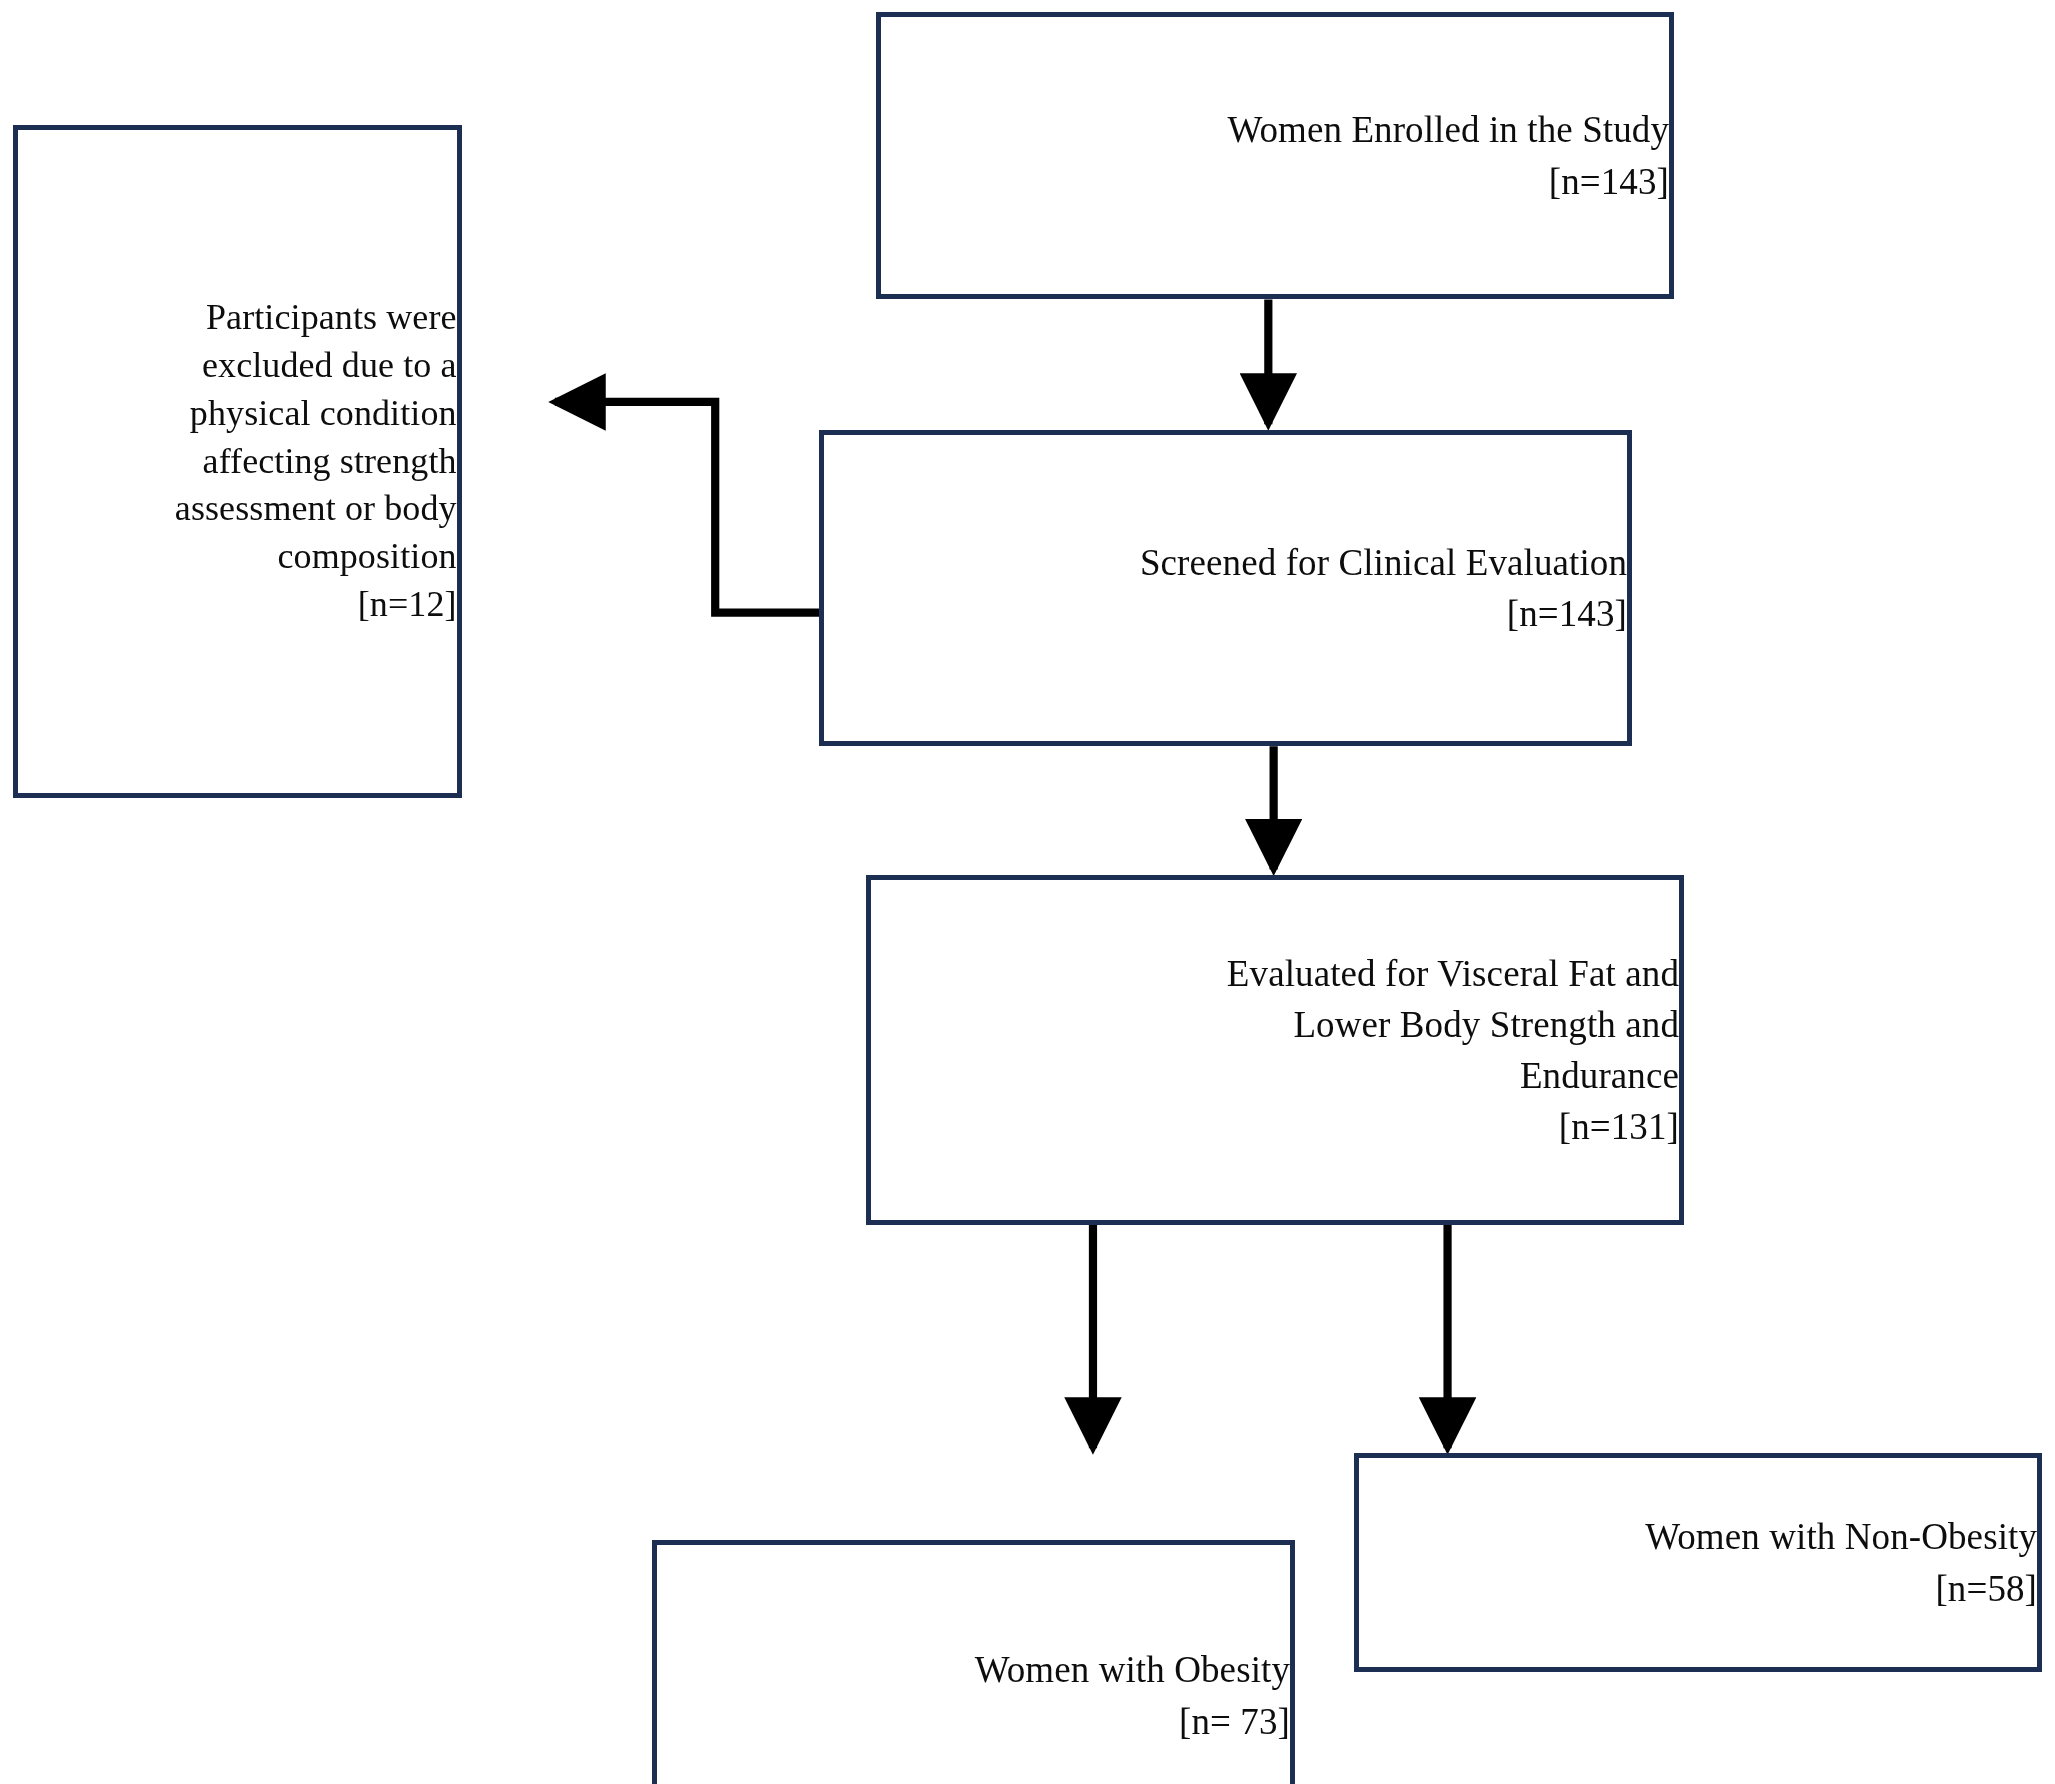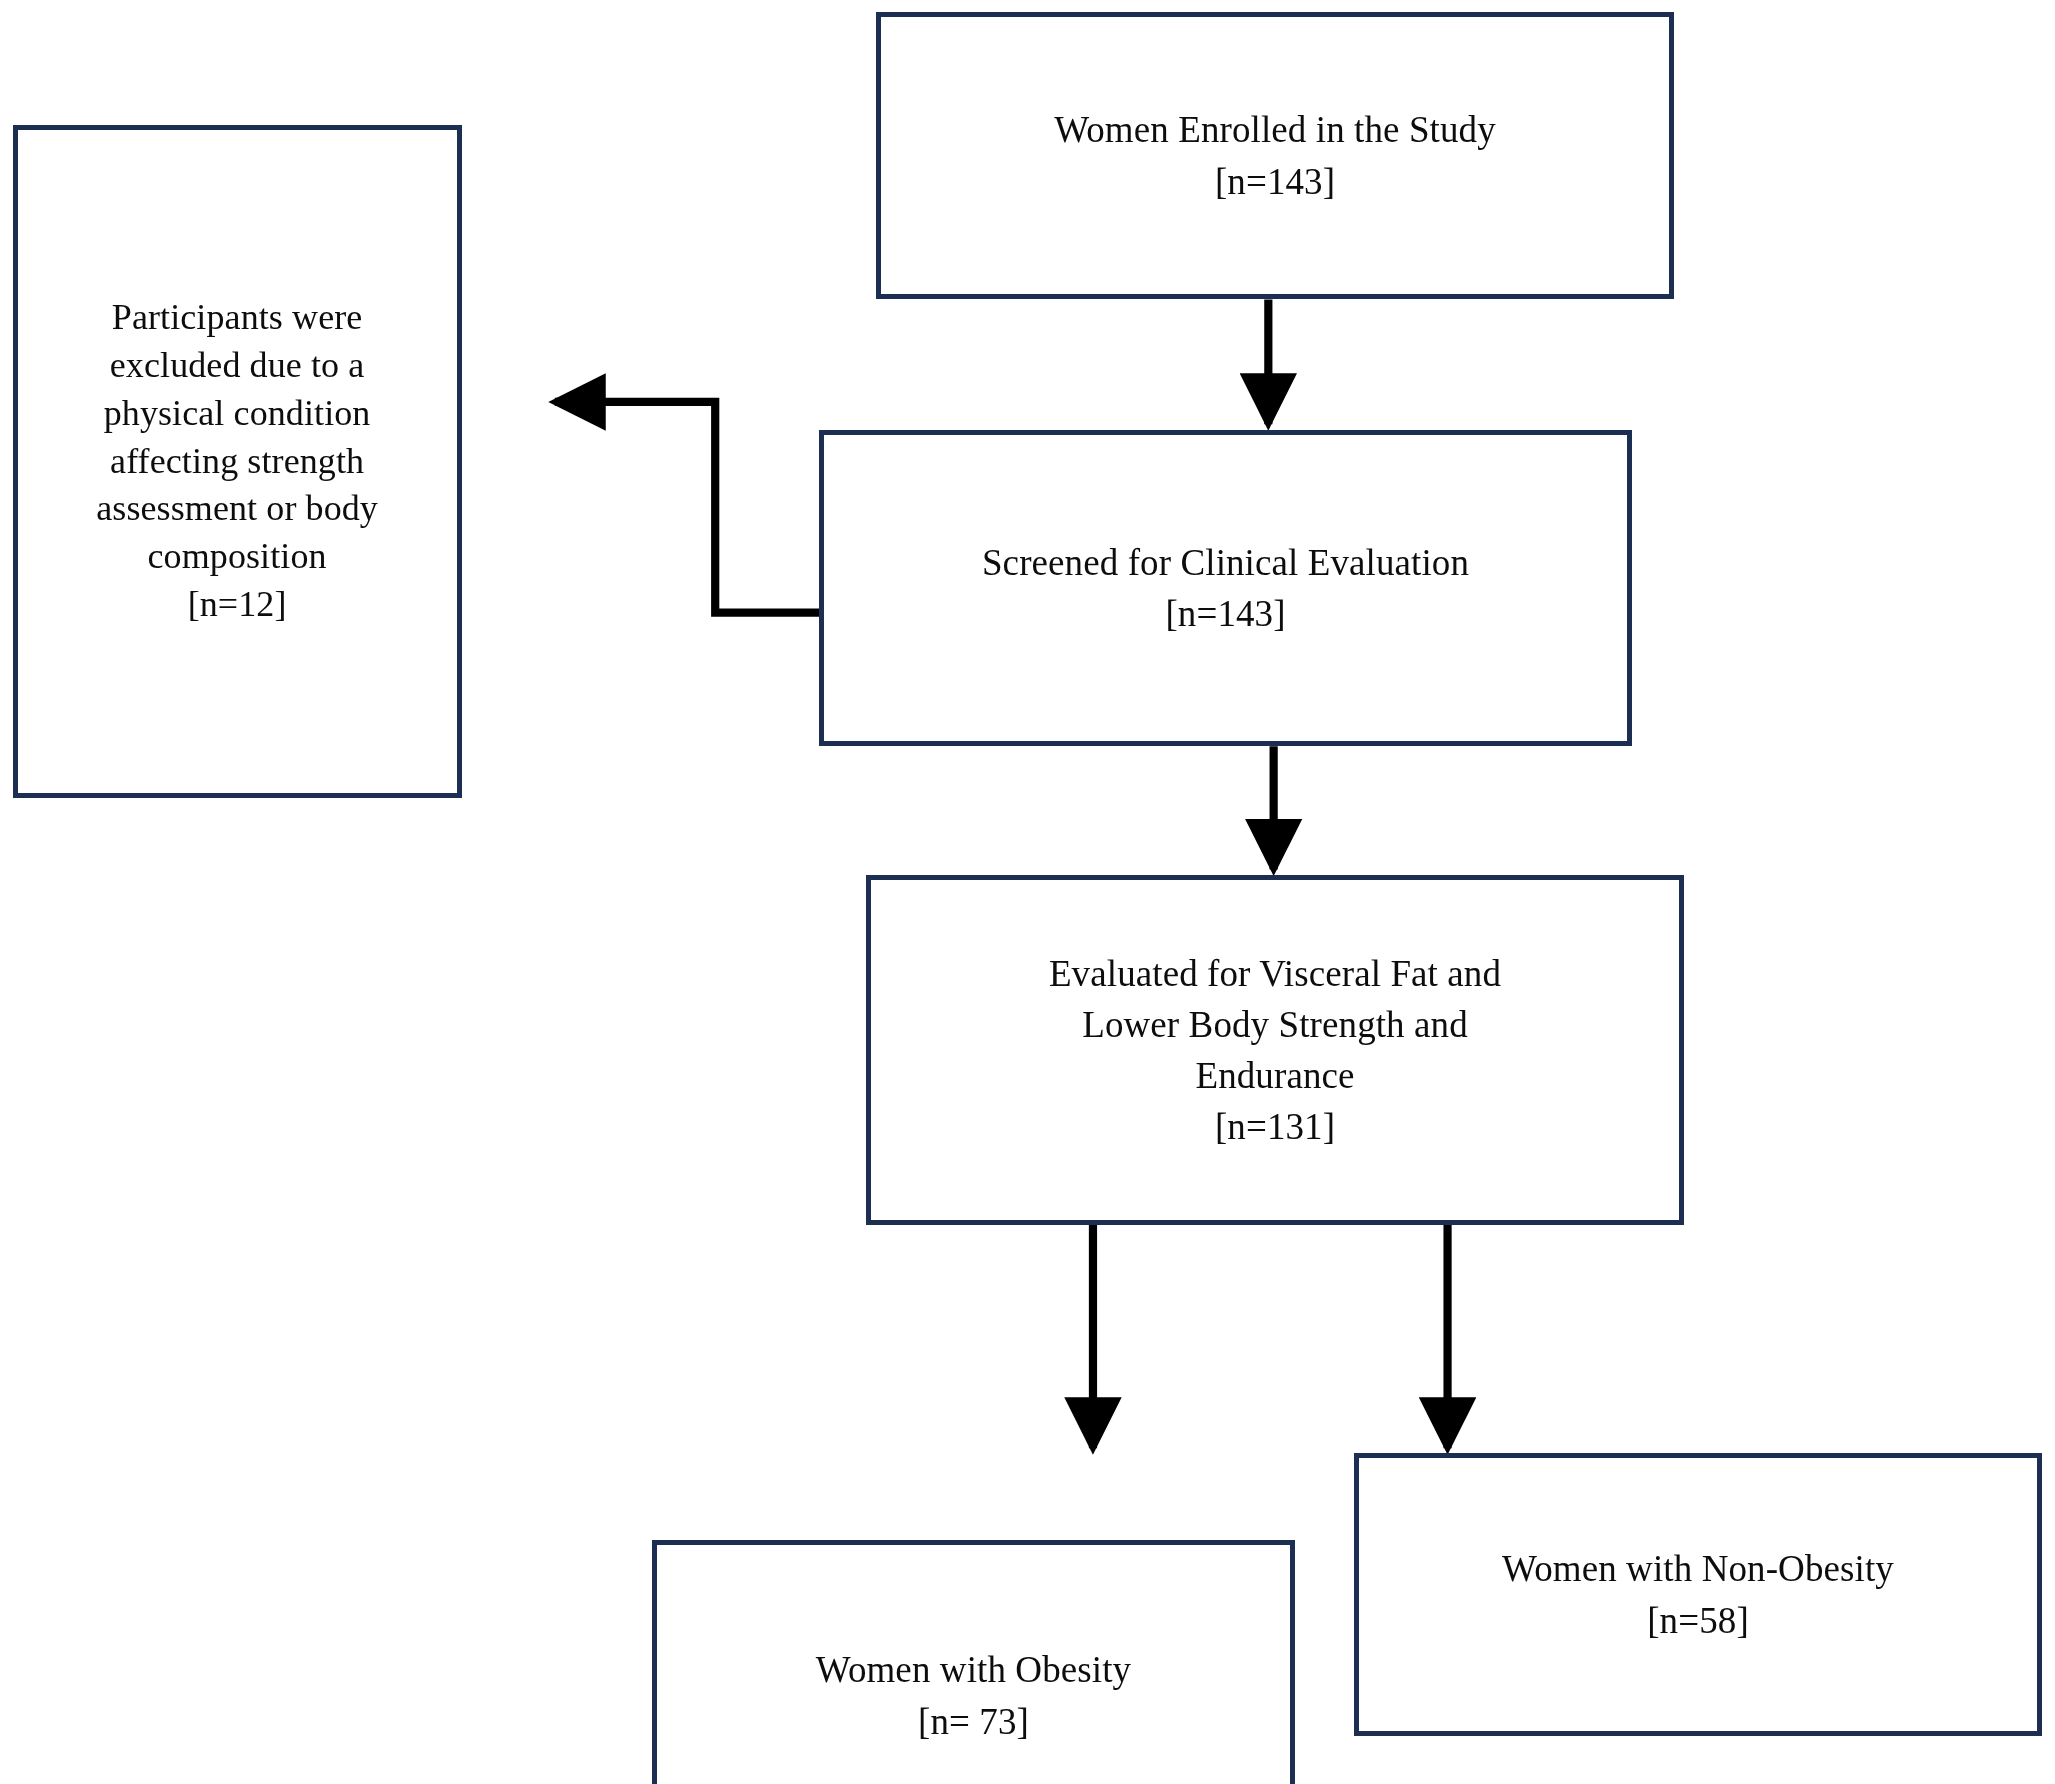--- a/index.html
+++ b/index.html
@@ -17,38 +17,38 @@
   }
   .node {
     position: absolute;
     box-sizing: border-box;
     border: 5.3px solid #1c2e52;
     background: #ffffff;
     display: flex;
     flex-direction: column;
     align-items: center;
     justify-content: center;
-    text-align: center;
+    text-align: right;
     color: #0d0d0d;
   }
   .node .line {
     display: block;
     width: 100%;
     font-size: 37px;
     line-height: 1.38;
     letter-spacing: 0.1px;
     white-space: pre;
   }
   
   #node-enrolled   { left: 876px; top: 12px;   width: 798px; height: 287px; }
   #node-excluded   { left: 12.6px;   top: 125px;  width: 449px; height: 673px; }
   #node-screened   { left: 819px; top: 430px;  width: 813px; height: 316px; }
   #node-evaluated  { left: 866px; top: 875px; width: 818px; height: 350px; }
   #node-obesity    { left: 652px; top: 1540px; width: 643px; height: 311px; }
-  #node-nonobesity { left: 1354px; top: 1453px; width: 688px; height: 283px; }
+  #node-nonobesity { left: 1354px; top: 1453px; width: 688px; height: 219px; }
 
   #node-excluded .line { font-size: 36px; line-height: 1.33; }
 
   
   #connectors {
     position: absolute;
     left: 0; top: 0;
     width: 2056px;
     height: 1784px;
     pointer-events: none;

